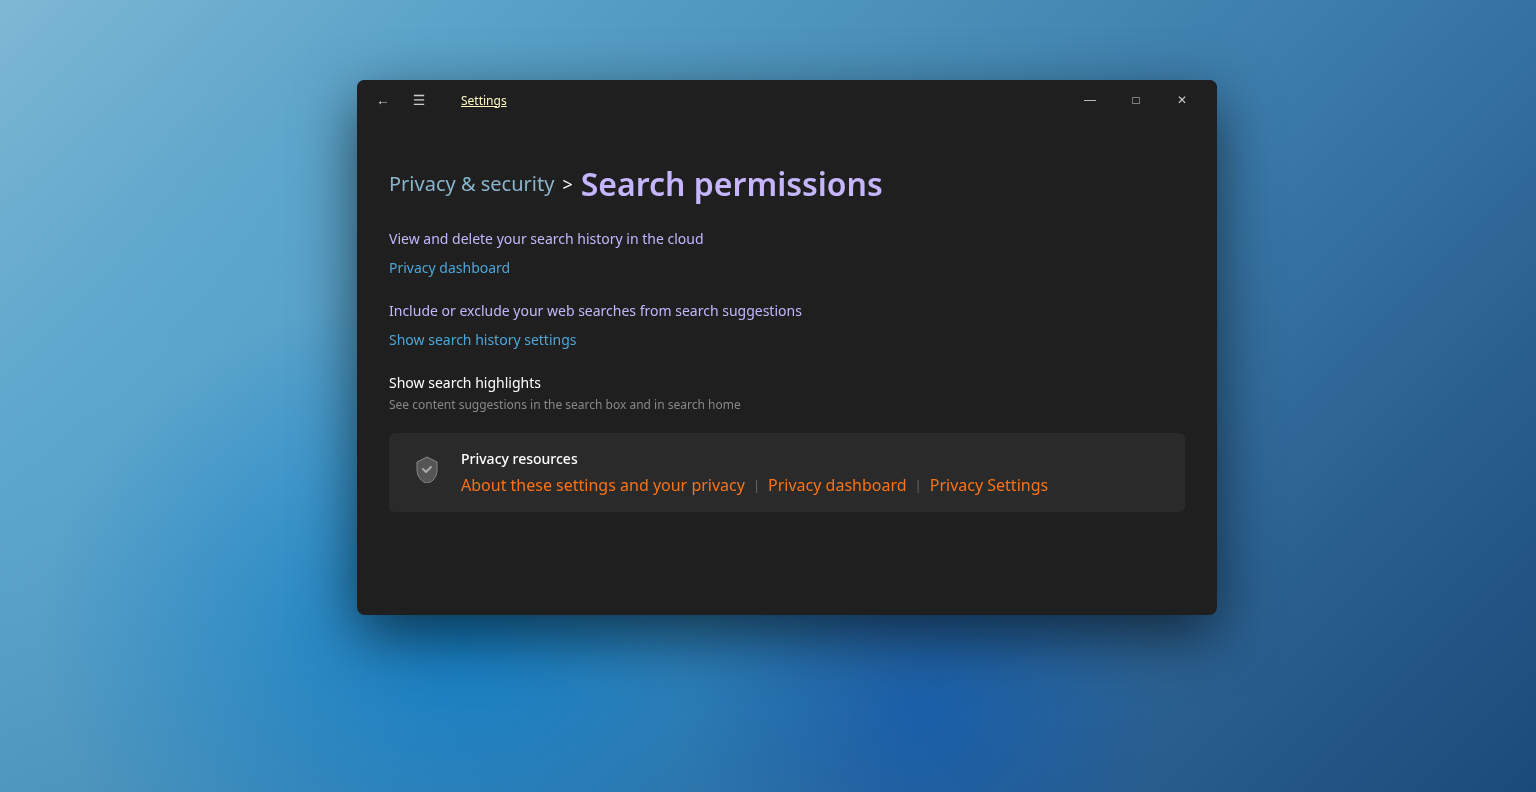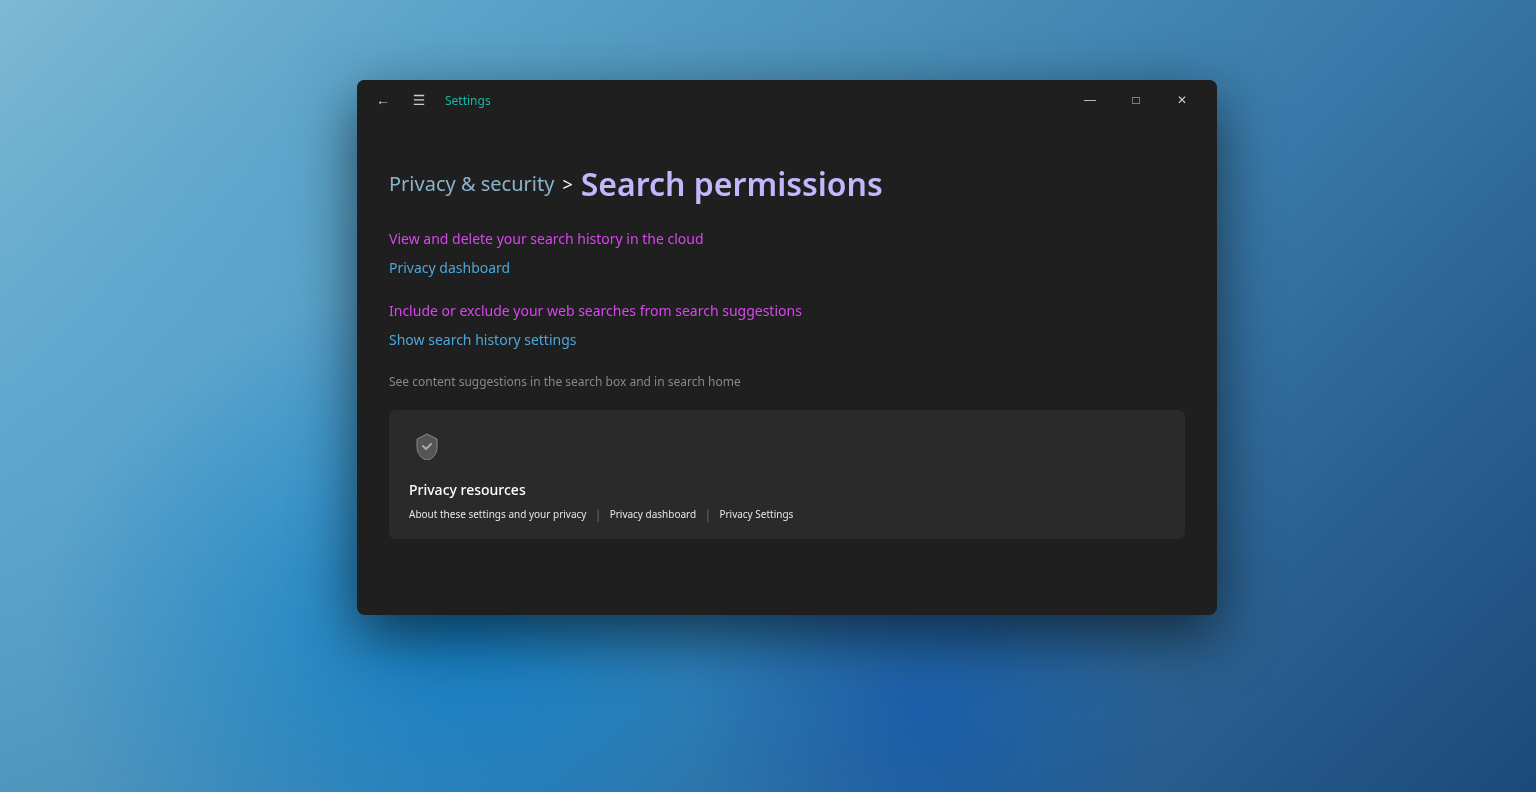--- a/index.html
+++ b/index.html
@@ -66,23 +66,24 @@
       background: transparent;
       color: #cccccc;
       cursor: pointer;
       display: flex;
       align-items: center;
       justify-content: center;
       font-size: 14px;
     }
 
     .titlebar-title {
-      color: #14b8a6;
+      color: #fef9c3;
       font-size: 12px;
-      margin-left: 4px;
+      margin-left: 20px;
+      text-decoration: underline;
     }
 
     .titlebar-spacer {
       flex: 1;
     }
 
     .window-controls {
       display: flex;
       align-items: center;
     }
@@ -144,21 +145,21 @@
     }
 
     .breadcrumb-current {
       color: #c4b5fd;
       font-size: 32px;
       font-weight: 600;
     }
 
     
     .section-desc {
-      color: #d946ef;
+      color: #c4b5fd;
       font-size: 14px;
       margin-bottom: 8px;
     }
 
     .link {
       color: #4da6d9;
       font-size: 14px;
       text-decoration: none;
       cursor: pointer;
       display: inline-block;
@@ -226,21 +227,20 @@
 
     
     .privacy-footer {
       margin-top: 20px;
       background: #2a2a2a;
       border-radius: 6px;
       padding: 16px 20px;
       display: flex;
       align-items: flex-start;
       gap: 16px;
-      flex-direction: column;
     }
 
     .shield-icon-wrap {
       width: 36px;
       height: 36px;
       flex-shrink: 0;
       display: flex;
       align-items: center;
       justify-content: center;
       margin-top: 2px;
@@ -254,22 +254,22 @@
     }
 
     .footer-links {
       display: flex;
       align-items: center;
       gap: 0;
       flex-wrap: wrap;
     }
 
     .footer-link {
-      color: #e5e5e5;
-      font-size: 10px;
+      color: #f97316;
+      font-size: 16px;
       text-decoration: none;
       cursor: pointer;
     }
 
     .footer-sep {
       color: #666;
       margin: 0 8px;
       font-size: 13px;
     }
   </style>
@@ -307,20 +307,21 @@
     <p class="section-desc">View and delete your search history in the cloud</p>
     <a class="link">Privacy dashboard</a>
 
     
     <p class="section-desc">Include or exclude your web searches from search suggestions</p>
     <a class="link">Show search history settings</a>
 
     
 
     <div class="setting-row">
+      <div class="setting-title">Show search highlights</div>
       <div class="setting-subtitle">See content suggestions in the search box and in search home</div>
     </div>
 
     
     <div class="privacy-footer">
       <div class="shield-icon-wrap">
         <svg width="28" height="28" viewBox="0 0 28 28" fill="none">
           <path d="M14 2L4 7v8c0 6.1 4.3 11.8 10 13.2C20.7 26.8 24 21.1 24 15V7L14 2z" fill="#555" stroke="#888" stroke-width="1"></path>
           <path d="M10 14l3 3 5-5" stroke="#aaa" stroke-width="2" stroke-linecap="round" stroke-linejoin="round"></path>
         </svg>

